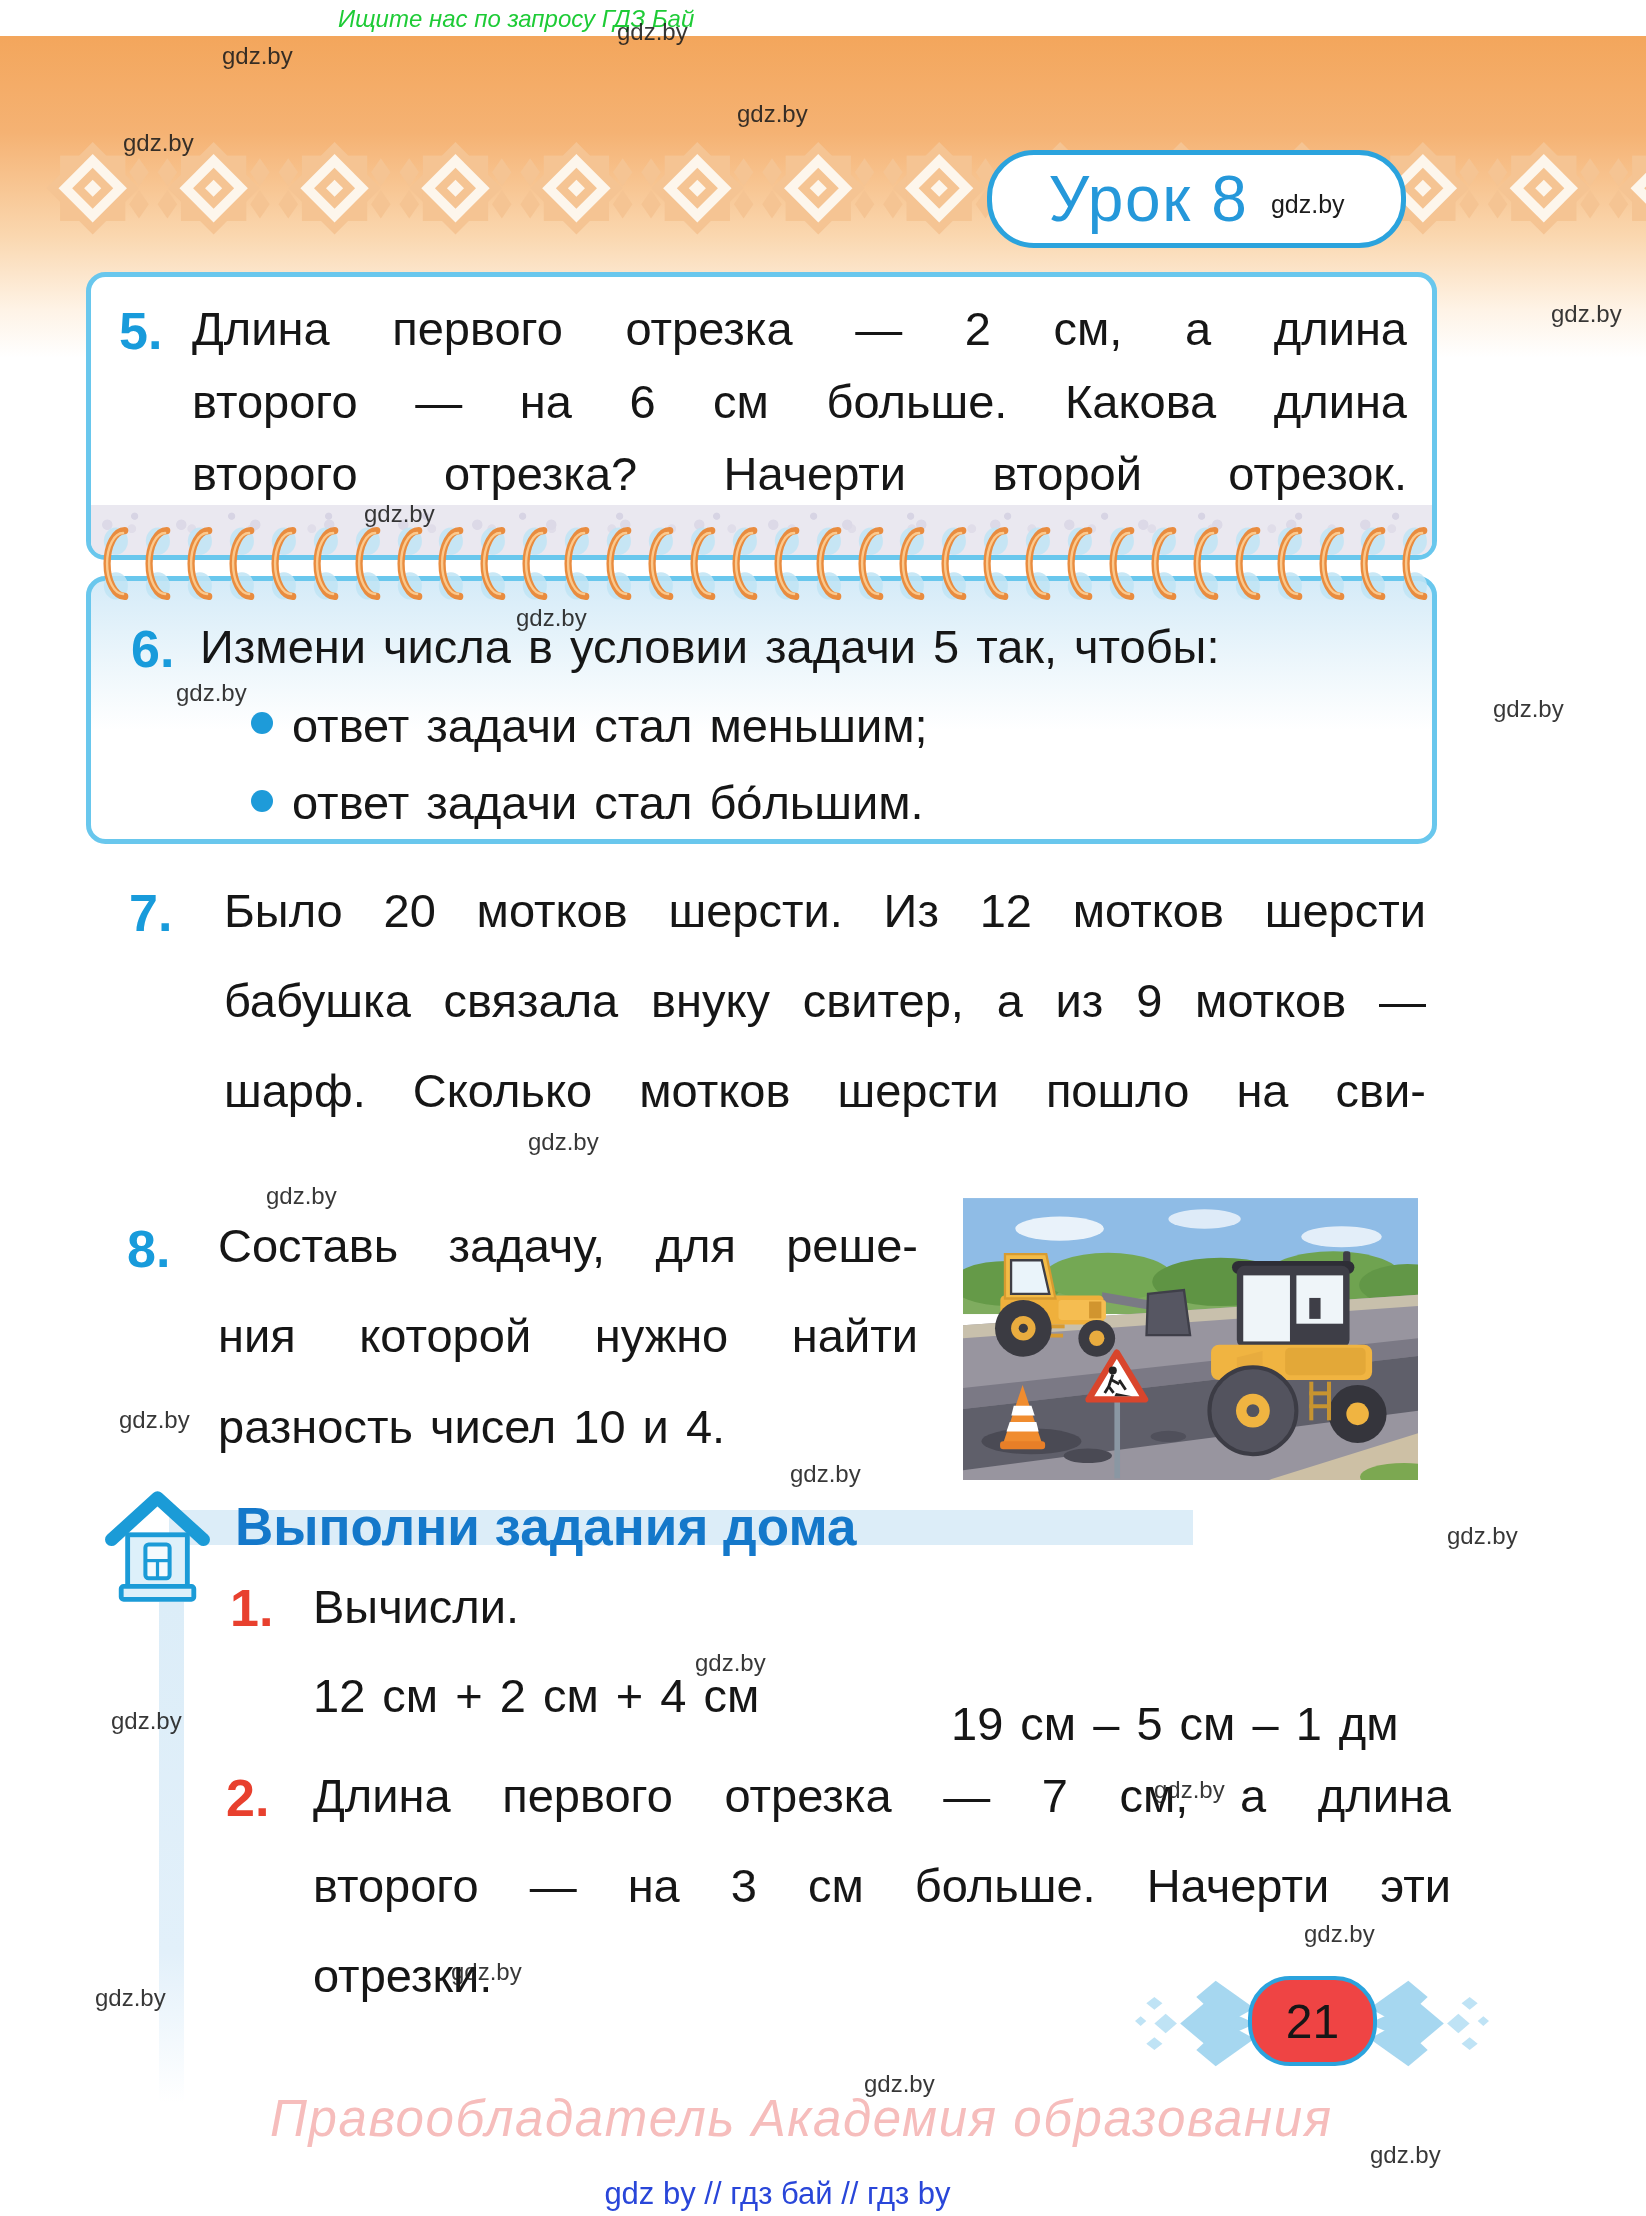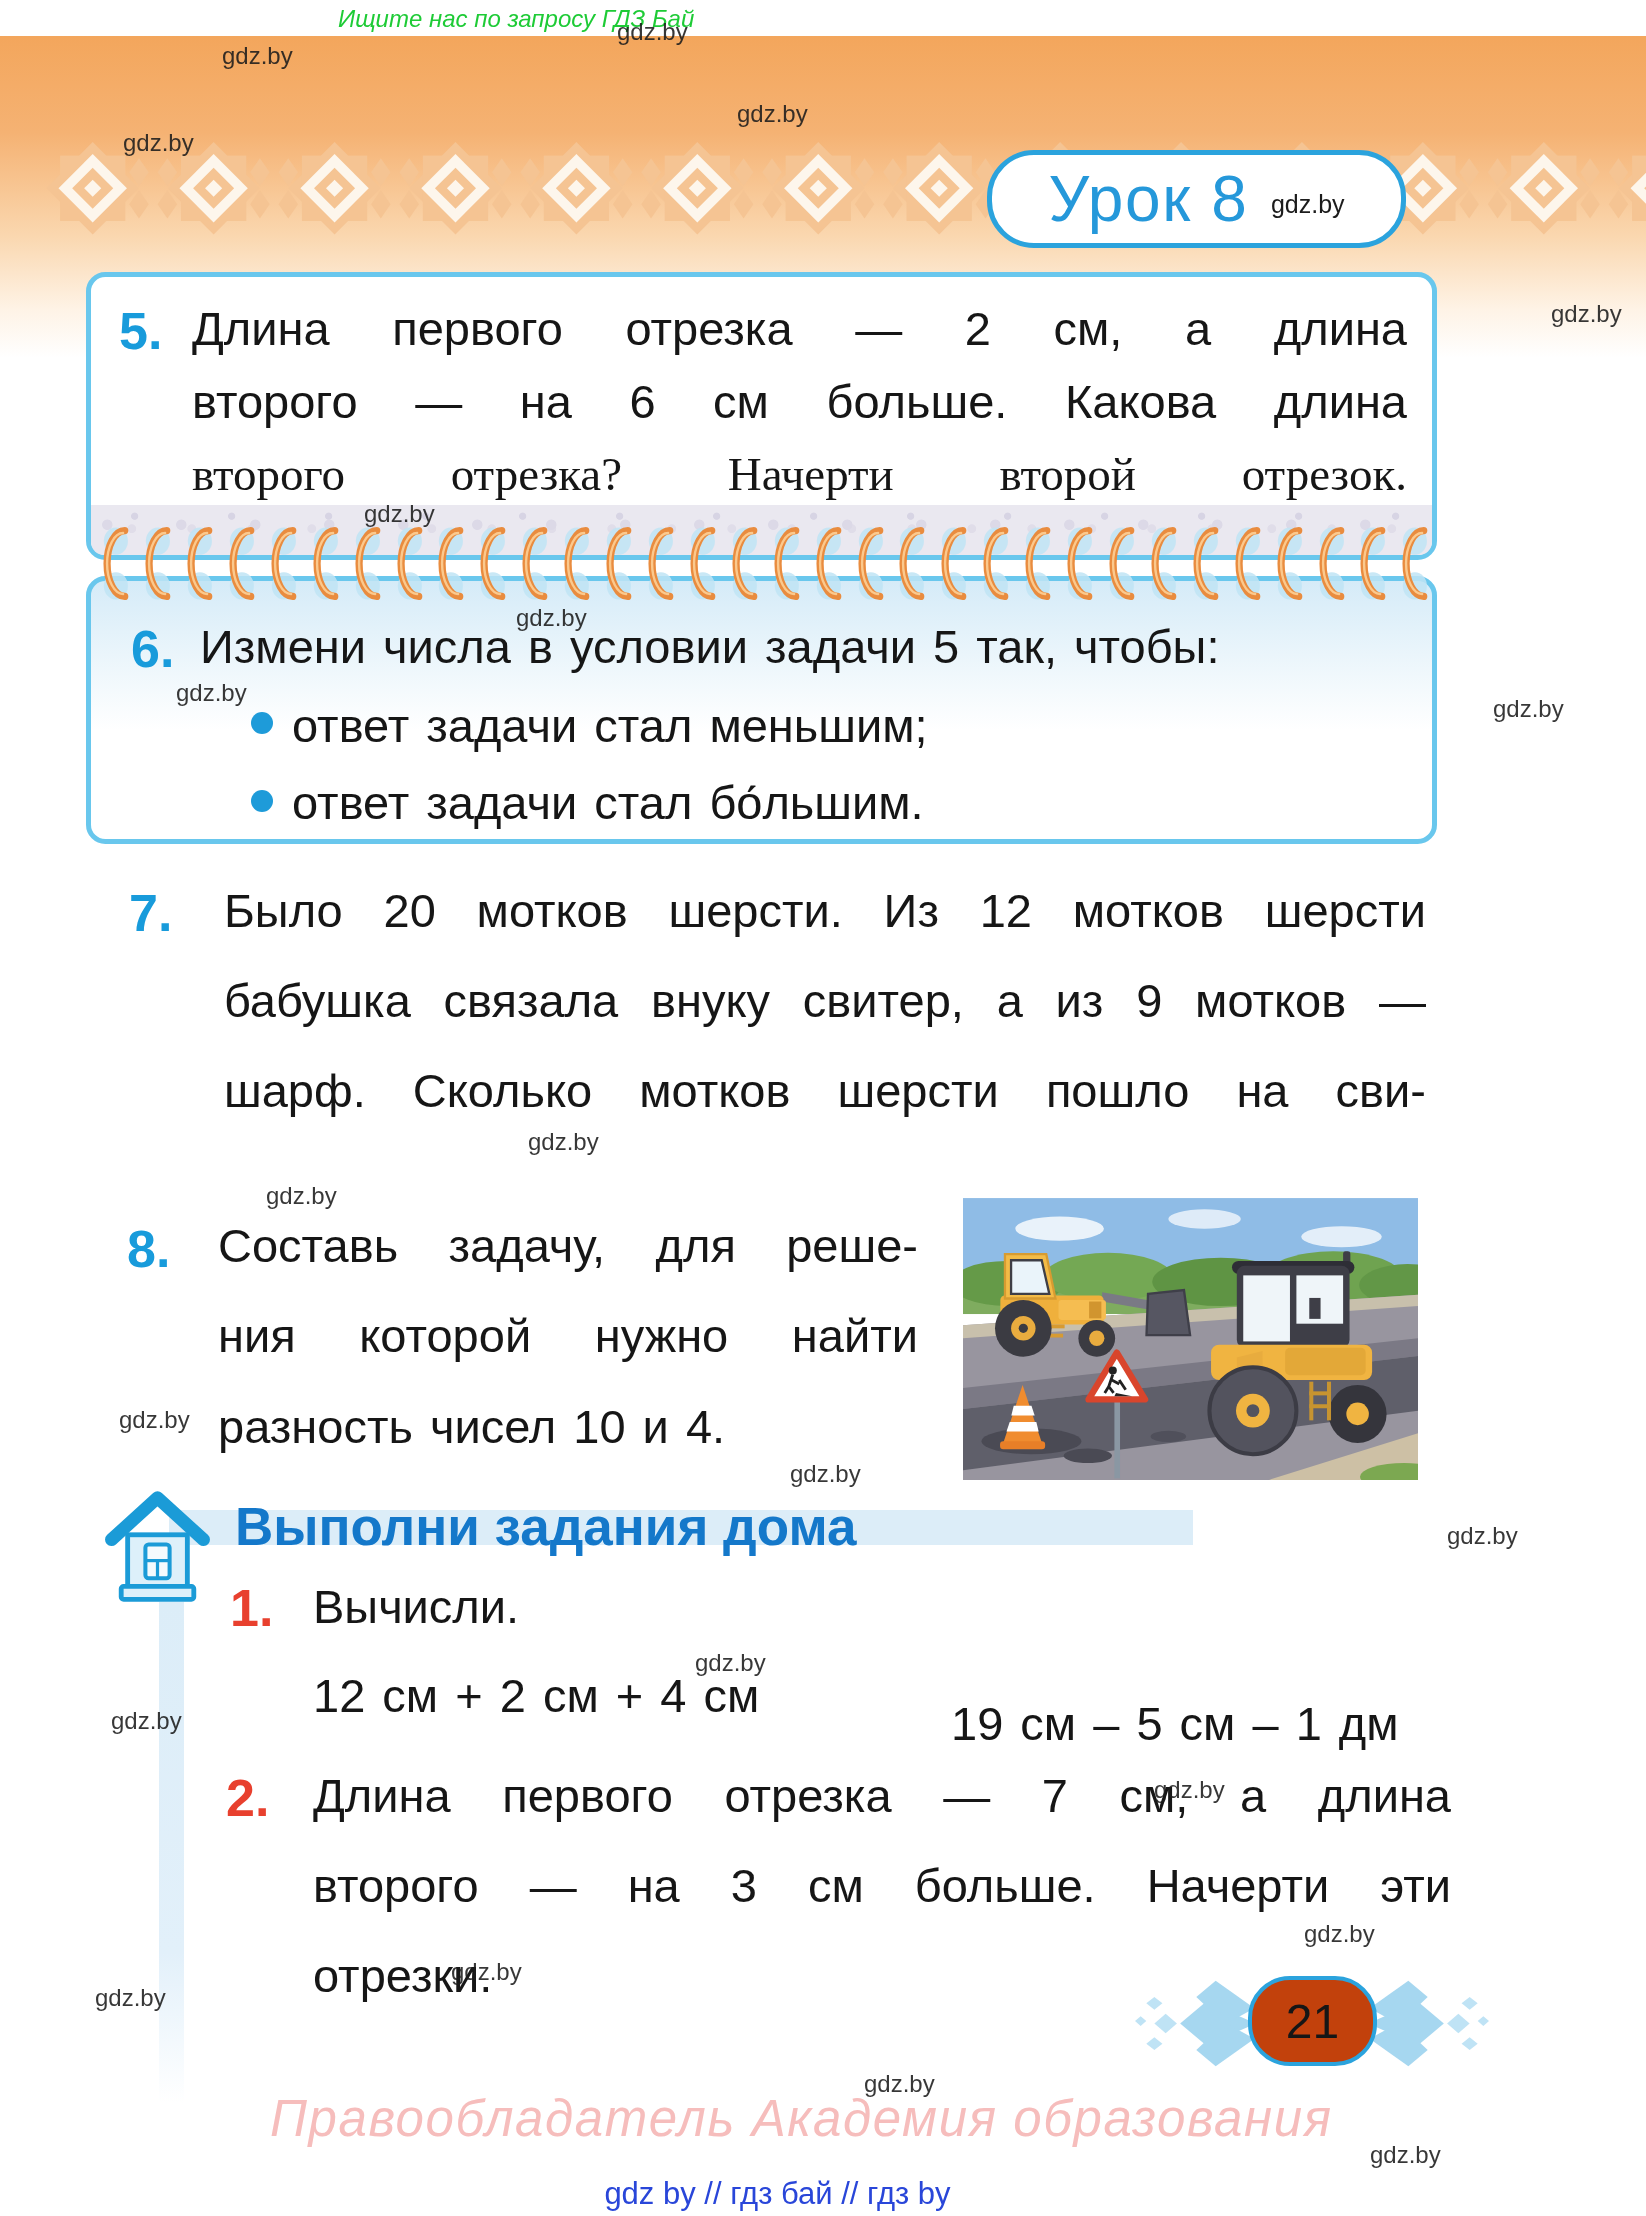--- a/index.html
+++ b/index.html
@@ -48,21 +48,21 @@
   .jline{text-align:justify;text-align-last:justify;overflow:hidden;height:53px;}
   .bullet-dot{width:22px;height:22px;border-radius:50%;background:#1e9bd9;z-index:3;}
   .coil{z-index:6;}
   .hw-hbar{left:169px;top:1510px;width:1024px;height:35px;background:#dcedf8;z-index:1;}
   .hw-vbar{
     left:159px;top:1602px;width:25px;height:501px;z-index:1;
     background:linear-gradient(180deg,#dcedf8 0%,#e2f0fa 70%,rgba(226,240,250,0) 100%);
   }
   .hw-title{left:235px;top:1496px;font-size:53px;font-weight:700;color:#1478ca;z-index:3;white-space:nowrap;}
   .pgnum-box{
-    left:1248px;top:1976px;width:129px;height:90px;background:#c2410c;
+    left:1248px;top:1976px;width:129px;height:90px;background:#ef4444;
     border:4.8px solid #2ba3dd;border-radius:42px;z-index:4;box-sizing:border-box;
     display:flex;align-items:center;justify-content:center;
   }
   .pgnum-box span{font-size:48px;color:#161616;}
   .footer-rights{left:270px;top:2089px;font-size:51px;font-style:italic;color:#f6bdbc;letter-spacing:1.6px;white-space:nowrap;z-index:3;}
   .footer-links{left:0;top:2176px;width:1555px;text-align:center;font-size:31px;color:#2946d9;z-index:3;}
   svg{display:block;}
 </style>
 </head>
 <body>
@@ -180,21 +180,21 @@
     <span class="badge-text">Урок 8</span>
     <span class="wm-inline">gdz.by</span>
   </div>
 
   <div class="abs task-box" id="box5">
     <div class="texture"></div>
   </div>
   <div class="abs task-num" style="left:119px;top:301px;">5.</div>
   <div class="abs line jline" style="left:192px;top:303px;width:1215px;">Длина первого отрезка — 2 см, а длина</div>
   <div class="abs line jline" style="left:192px;top:376px;width:1215px;">второго — на 6 см больше. Какова длина</div>
-  <div class="abs line jline" style="left:192px;top:448px;width:1215px;font-family:Liberation Serif, serif;">второго отрезка? Начерти второй отрезок.</div>
+  <div class="abs line jline" style="left:192px;top:448px;width:1215px;">второго отрезка? Начерти второй отрезок.</div>
 
   <div class="abs" id="coil-row" style="left:0;top:0;z-index:6;">
       <svg class="abs coil" style="left:103px;top:525px;" width="29" height="77" viewBox="0 0 36 96" aria-hidden="true">
     <ellipse cx="16" cy="20" rx="15" ry="17" fill="#bfe4f5" opacity="0.85"></ellipse>
     <ellipse cx="16" cy="76" rx="15" ry="17" fill="#bfe4f5" opacity="0.85"></ellipse>
     <path d="M27,7 A22,41 0 1,0 27,89" stroke="#e98c3f" stroke-width="9" fill="none" stroke-linecap="round"></path>
     <path d="M25,10 A20,38 0 1,0 25,86" stroke="#fbc98d" stroke-width="3" fill="none" stroke-linecap="round"></path>
   </svg>
       <svg class="abs coil" style="left:145px;top:525px;" width="29" height="77" viewBox="0 0 36 96" aria-hidden="true">
     <ellipse cx="16" cy="20" rx="15" ry="17" fill="#bfe4f5" opacity="0.85"></ellipse>

